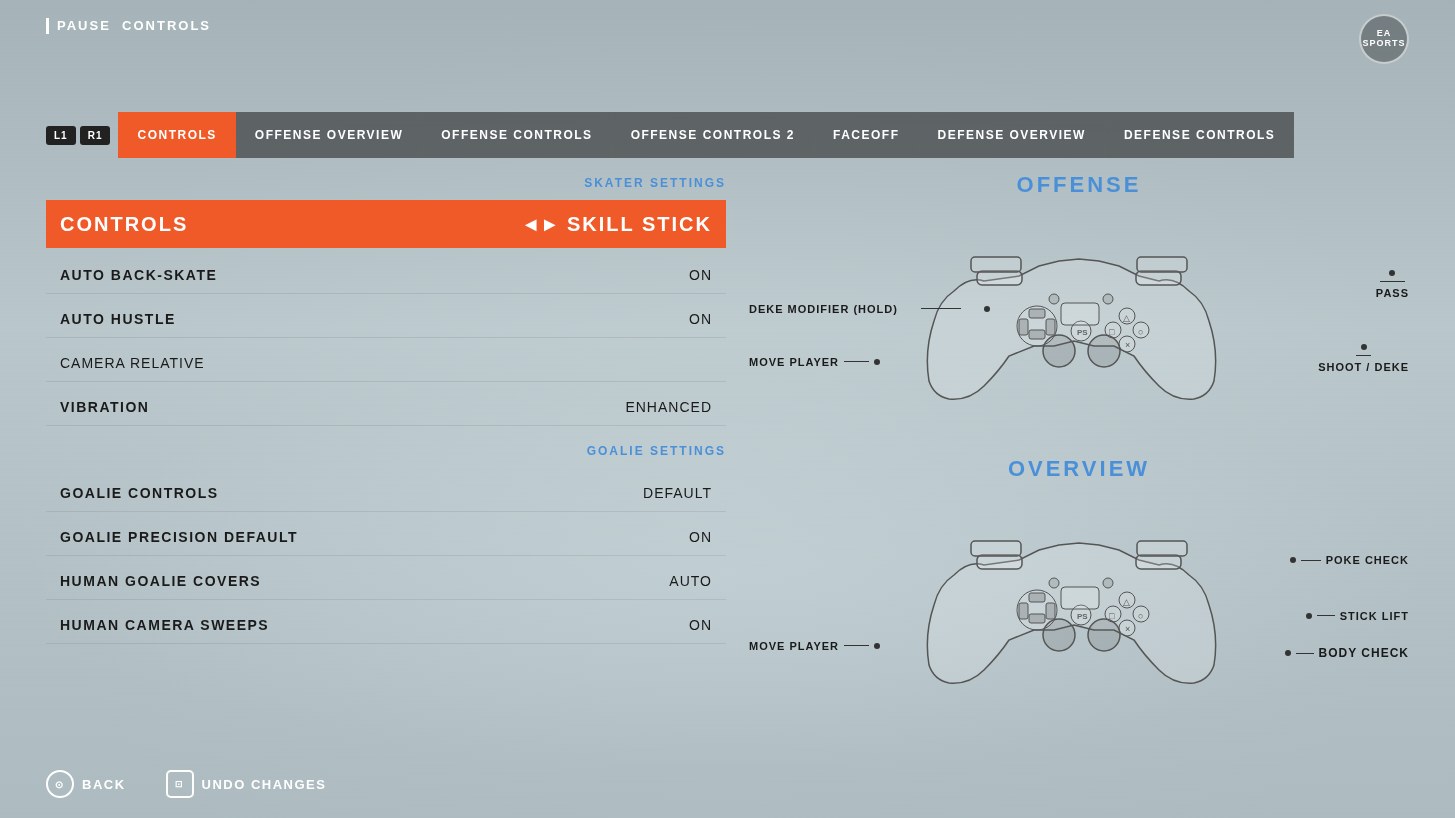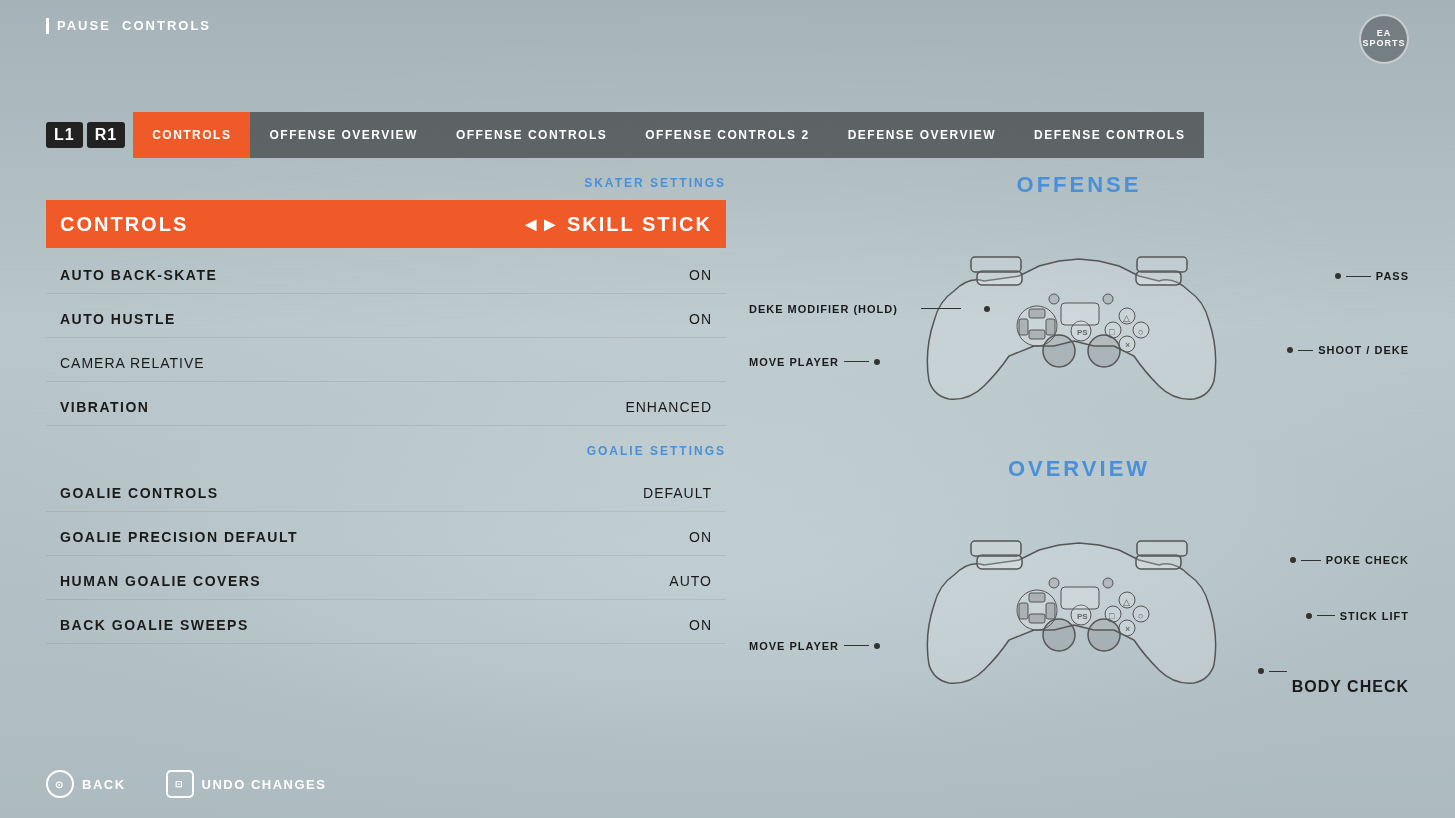--- a/index.html
+++ b/index.html
@@ -82,21 +82,21 @@
     }
     .tab-lb-rb {
       display: flex;
       align-items: center;
       gap: 4px;
       margin-right: 8px;
     }
     .lb-btn, .rb-btn {
       background: #222;
       color: white;
-      font-size: 16px;
+      font-size: 10px;
       font-weight: 700;
       padding: 4px 8px;
       border-radius: 3px;
       letter-spacing: 1px;
     }
     .tab {
       display: flex;
       align-items: center;
       justify-content: center;
       padding: 0 18px;
@@ -294,20 +294,21 @@
 
 <div class="tabs-container">
   <div class="tab-lb-rb">
     <div class="lb-btn">L1</div>
     <div class="rb-btn">R1</div>
   </div>
   <div class="tab active">CONTROLS</div>
   <div class="tab">OFFENSE OVERVIEW</div>
   <div class="tab">OFFENSE CONTROLS</div>
   <div class="tab">OFFENSE CONTROLS 2</div>
+  <div class="tab">FACEOFF</div>
   <div class="tab">DEFENSE OVERVIEW</div>
   <div class="tab">DEFENSE CONTROLS</div>
 </div>
 
 <div class="main-content">
 
   <div class="settings-panel">
 
     <div class="section-label">SKATER SETTINGS</div>
 
@@ -344,21 +345,21 @@
     </div>
     <div class="setting-row">
       <div class="setting-name">GOALIE PRECISION DEFAULT</div>
       <div class="setting-value">ON</div>
     </div>
     <div class="setting-row">
       <div class="setting-name">HUMAN GOALIE COVERS</div>
       <div class="setting-value">AUTO</div>
     </div>
     <div class="setting-row">
-      <div class="setting-name">BACK GOALIE SWEEPS</div>
+      <div class="setting-name">HUMAN CAMERA SWEEPS</div>
       <div class="setting-value">ON</div>
     </div>
 
   </div>
 
   <div class="controllers-panel">
 
     <div class="controller-section">
       <div class="controller-title">OFFENSE</div>
       <div class="controller-diagram">
@@ -411,26 +412,26 @@
 
           <circle cx="192" cy="110" r="10" stroke="#555" stroke-width="1" fill="rgba(255,255,255,0.15)"></circle>
           <text x="188" y="114" font-size="8" fill="#666" font-family="Arial" font-weight="bold">PS</text>
 
           <rect x="172" y="82" width="38" height="22" rx="4" stroke="#555" stroke-width="1" fill="rgba(255,255,255,0.15)"></rect>
 
           <circle cx="165" cy="78" r="5" stroke="#555" stroke-width="1" fill="rgba(100,100,100,0.2)"></circle>
           <circle cx="219" cy="78" r="5" stroke="#555" stroke-width="1" fill="rgba(100,100,100,0.2)"></circle>
         </svg>
 
-        <div style="position:absolute; right:0; top:28%; display:flex; align-items:center; gap:5px;">
+        <div style="position:absolute; right:0; top:28%; display:flex; align-items:center; gap:5px;flex-direction:column;">
           <div class="label-dot"></div>
           <div style="width:25px; height:1px; background:#333;"></div>
           <span style="font-size:11px; font-weight:600; letter-spacing:1px; color:#1a1a1a;">PASS</span>
         </div>
-        <div style="position:absolute; right:0; top:60%; display:flex; align-items:center; gap:5px;">
+        <div style="position:absolute; right:0; top:60%; display:flex; align-items:center; gap:5px;flex-direction:column;">
           <div class="label-dot"></div>
           <div style="width:15px; height:1px; background:#333;"></div>
           <span style="font-size:11px; font-weight:600; letter-spacing:1px; color:#1a1a1a;">SHOOT / DEKE</span>
         </div>
 
       </div>
     </div>
 
     <div class="controller-section">
       <div class="controller-title">OVERVIEW</div>
@@ -476,21 +477,21 @@
           <span style="font-size:11px; font-weight:600; letter-spacing:1px; color:#1a1a1a;">POKE CHECK</span>
         </div>
         <div style="position:absolute; right:0; top:52%; display:flex; align-items:center; gap:5px;padding-left:13px;">
           <div class="label-dot"></div>
           <div style="width:18px; height:1px; background:#333;"></div>
           <span style="font-size:11px; font-weight:600; letter-spacing:1px; color:#1a1a1a;">STICK LIFT</span>
         </div>
         <div style="position:absolute; right:0; top:68%; display:flex; align-items:center; gap:5px;">
           <div class="label-dot"></div>
           <div style="width:18px; height:1px; background:#333;"></div>
-          <span style="font-size:16px; font-weight:600; letter-spacing:1px; color:#1a1a1a;margin-top:32px;">BODY CHECK</span>
+          <span style="font-size:12px; font-weight:600; letter-spacing:1px; color:#1a1a1a;">BODY CHECK</span>
         </div>
 
       </div>
     </div>
 
   </div>
 </div>
 
 <div class="bottom-bar">
   <div class="bottom-action">

